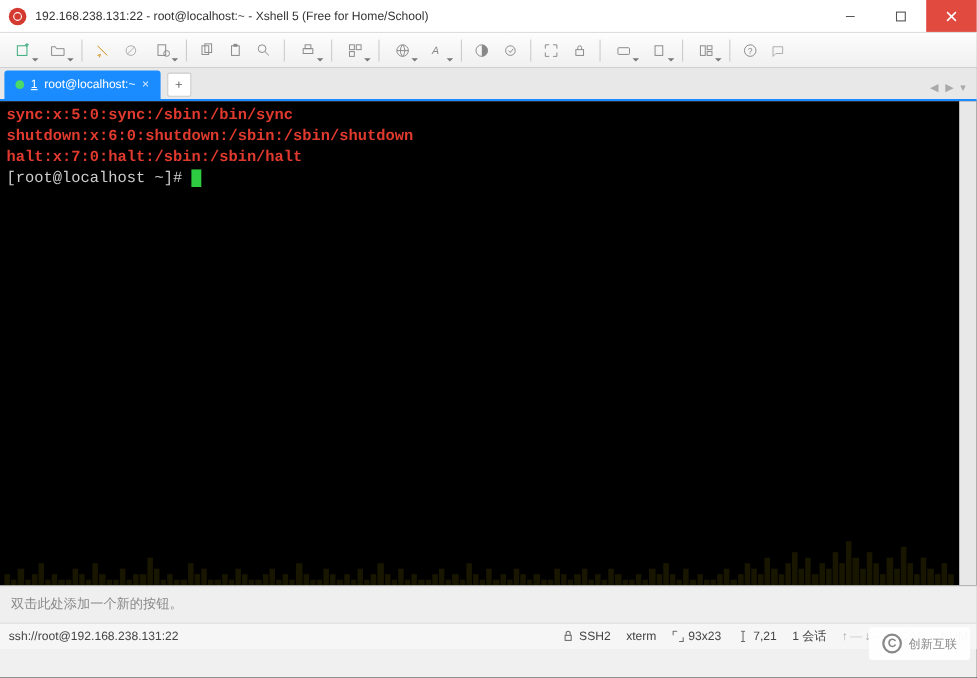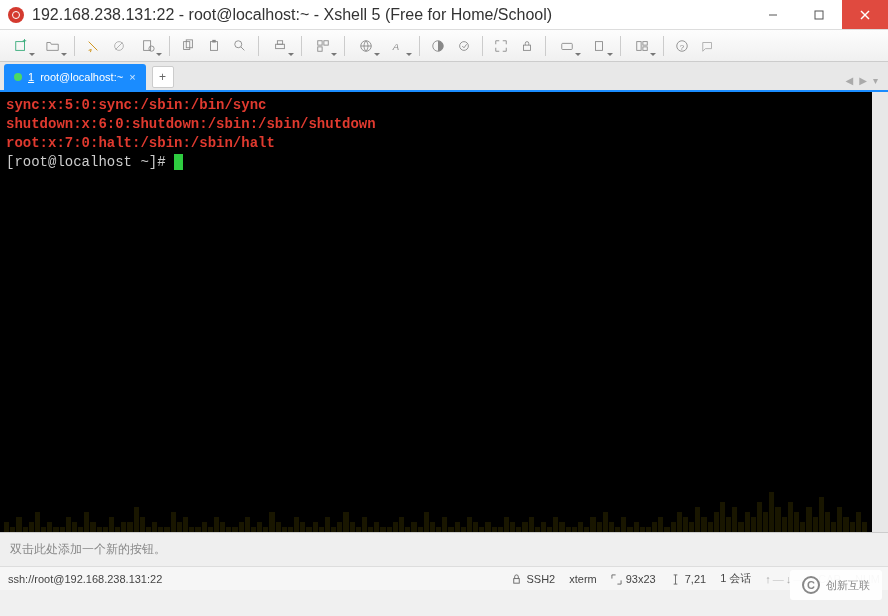--- a/index.html
+++ b/index.html
@@ -2,21 +2,21 @@
 <html><head>
 <meta charset="utf-8">
 <style>
   * { margin: 0; padding: 0; box-sizing: border-box; }
   body { font-family: "Segoe UI", Tahoma, sans-serif; font-size: 12px; background: #f0f0f0; width: 888px; height: 616px; overflow: hidden; position: relative; }
 
   
   .titlebar { height: 30px; background: #fff; display: flex; align-items: center; padding-left: 8px; border-bottom: 1px solid #ddd; }
   .titlebar .icon { width: 16px; height: 16px; background: #d43a2f; border-radius: 50%; margin-right: 8px; display:flex;align-items:center;justify-content:center;}
   .titlebar .icon::before { content:""; width:6px;height:6px;border:1px solid #fff;border-radius:50%;}
-  .titlebar .title { flex: 1; color: #333; font-size: 16px; }
+  .titlebar .title { flex: 1; color: #333; font-size: 11px; }
   .window-controls { display: flex; height: 100%; }
   .win-btn { width: 46px; display: flex; align-items: center; justify-content: center; color: #555; cursor: pointer; }
   .win-btn.close { background: #e04a3f; color: #fff; }
   .win-btn svg { width:10px; height:10px; }
 
   
   .toolbar { height: 32px; background: linear-gradient(#fdfdfd,#f0f0f0); border-bottom: 1px solid #ccc; display: flex; align-items: center; padding: 0 6px; gap: 2px; }
   .tool-btn { width: 24px; height: 24px; display:flex; align-items:center; justify-content:center; border-radius:2px; cursor:pointer; color:#555; position:relative;}
   .tool-btn svg { width:14px; height:14px; }
   .tool-btn.dd { width:30px; }
@@ -45,21 +45,21 @@
   
   .eq { position:absolute; left:0; right:0; bottom:0; height:60px; display:flex; align-items:flex-end; gap:1px; padding:0 4px; pointer-events:none; opacity:.18;}
   .eq span{ flex:1; background:#8a7a00;}
 
   
   .hintbar { height:34px; background:#efefef; border-top:1px solid #ccc; display:flex; align-items:center; padding:0 10px; color:#888; font-size:12px;}
 
   
   .statusbar { height:24px; background:#f6f6f6; border-top:1px solid #ddd; display:flex; align-items:center; padding:0 8px; font-size:11px; color:#444; gap:14px;}
   .statusbar .left{ flex:1; }
-  .statusbar .item { display:flex; align-items:flex-end; gap:4px;}
+  .statusbar .item { display:flex; align-items:flex-start; gap:4px;}
   .statusbar svg{width:11px;height:11px;}
   .statusbar .ud { color:#aaa; display:flex; gap:2px; align-items:center;}
 
   
   .watermark { position:absolute; right:6px; bottom:16px; font-size:11px; color:#888; background:rgba(255,255,255,.9); padding:6px 12px; border-radius:3px; display:flex; align-items:center; gap:6px;}
   .watermark .logo{ width:18px;height:18px;border:2px solid #888;border-radius:50%;display:flex;align-items:center;justify-content:center;font-weight:bold;}
 </style>
 </head>
 <body>
 
@@ -242,21 +242,21 @@
   <div class="tab-nav">
     <span>◀</span>
     <span>▶</span>
     <span>▾</span>
   </div>
 </div>
 
 <div class="terminal">
   <div class="line red">sync:x:5:0:sync:/sbin:/bin/sync</div>
   <div class="line red">shutdown:x:6:0:shutdown:/sbin:/sbin/shutdown</div>
-  <div class="line red">root:x:7:0:halt:/sbin:/sbin/halt</div>
+  <div class="line red">halt:x:7:0:halt:/sbin:/sbin/halt</div>
   <div class="line"><span>[root@localhost ~]# </span><span class="cursor"></span></div>
 
   <div class="eq" id="eq">
       <span style="height: 10px;"></span>
       <span style="height: 5px;"></span>
       <span style="height: 15px;"></span>
       <span style="height: 5px;"></span>
       <span style="height: 10px;"></span>
       <span style="height: 20px;"></span>
       <span style="height: 5px;"></span>

